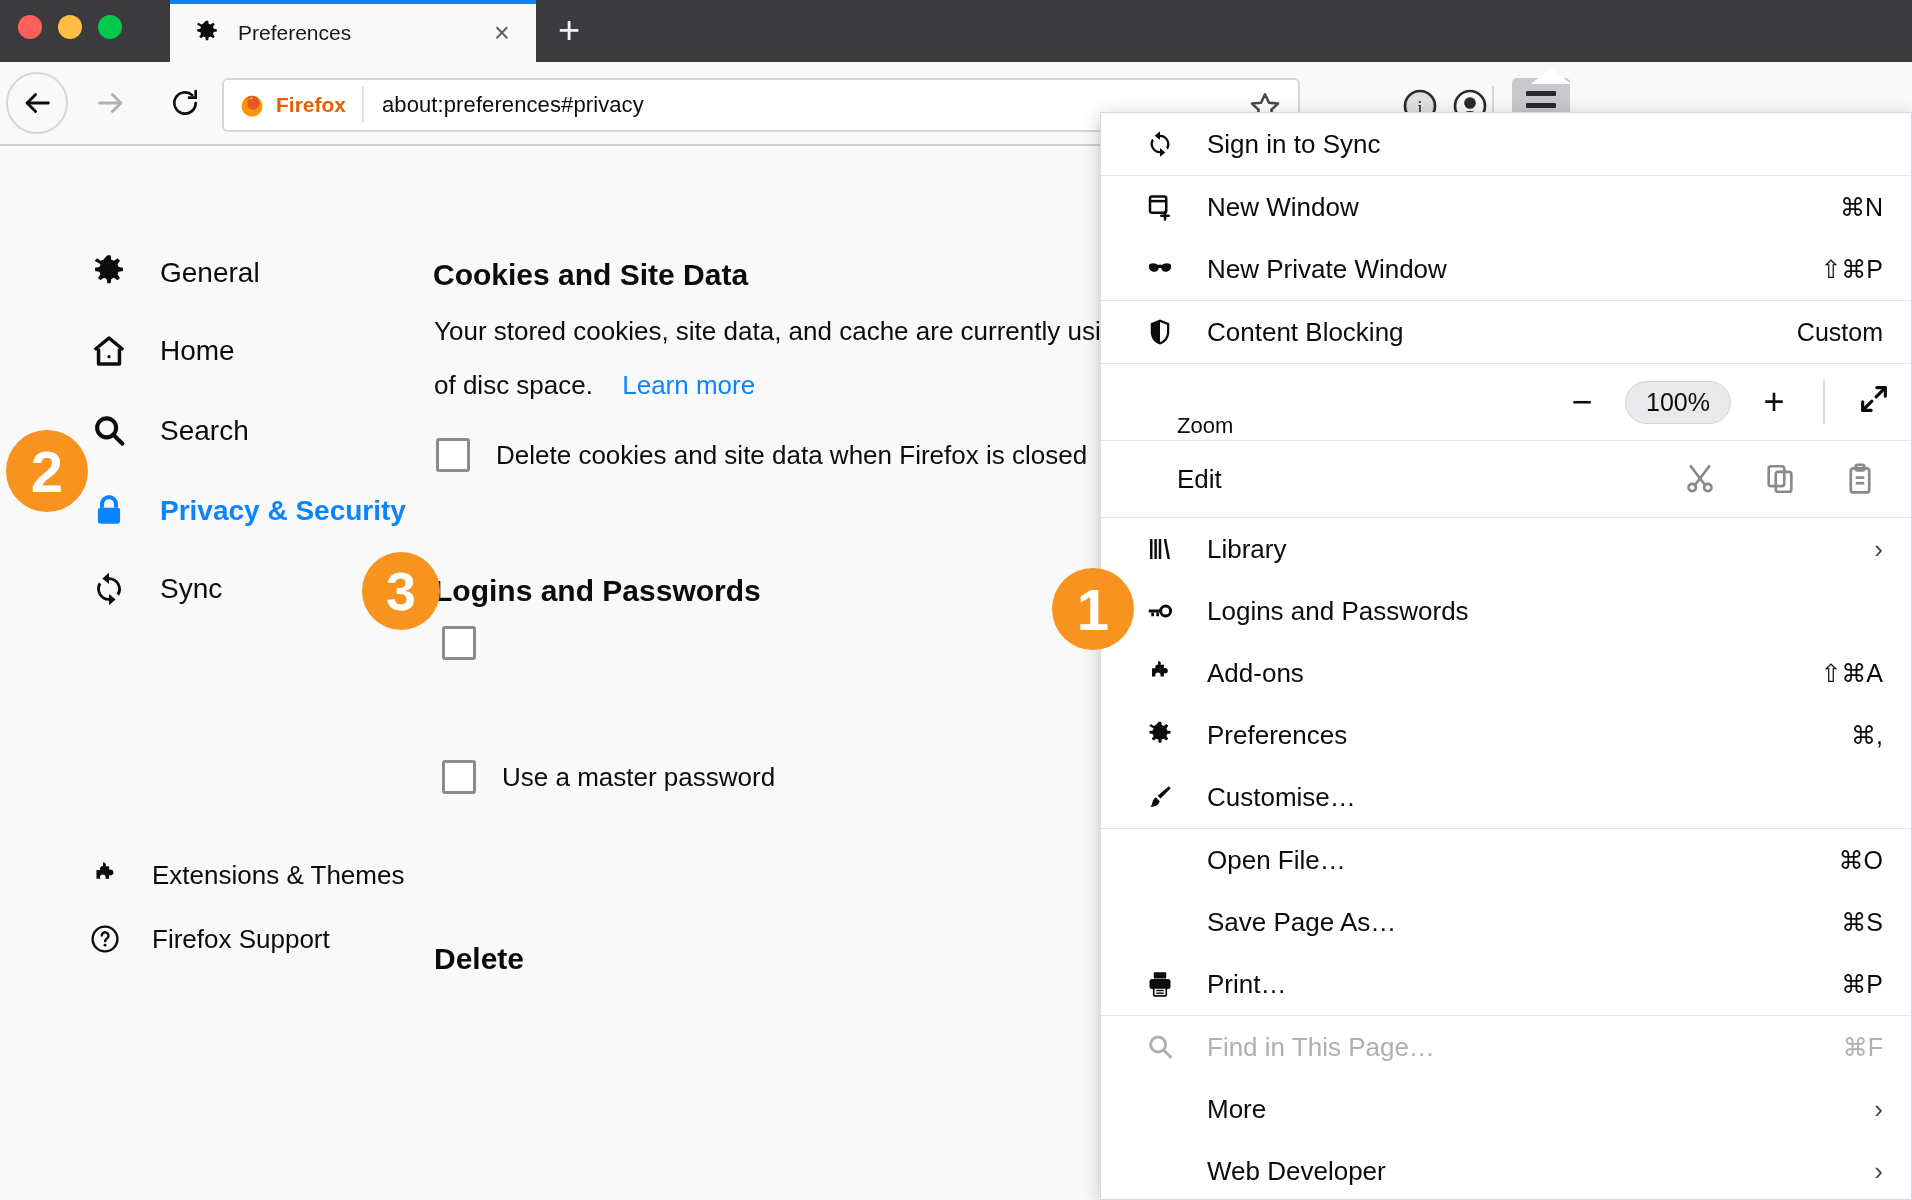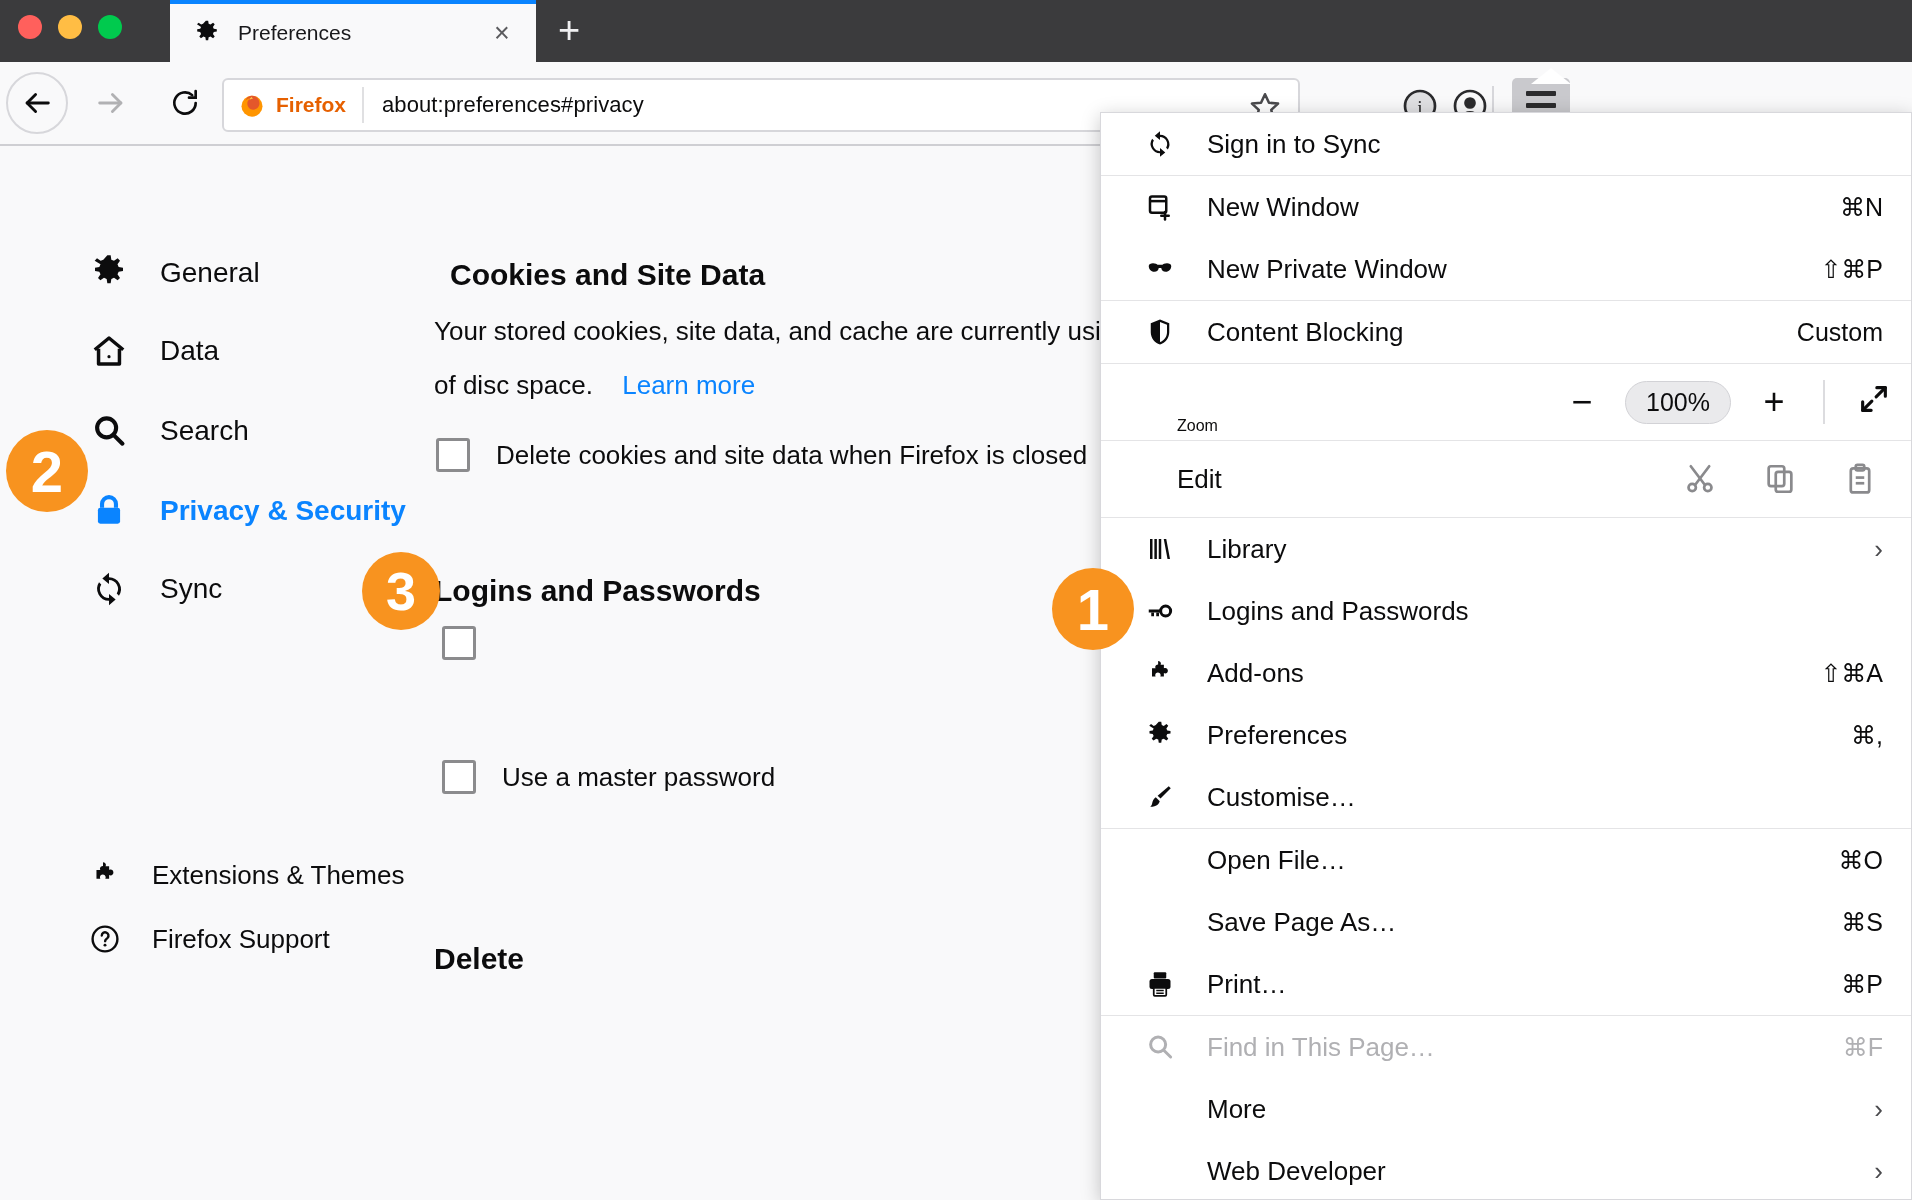--- a/index.html
+++ b/index.html
@@ -128,21 +128,21 @@
     display: flex; align-items: center; height: 62px; padding: 0 28px 0 44px;
     position: relative;
   }
   .prow .pi { width: 46px; display: flex; align-items: center; justify-content: flex-start; flex: 0 0 46px; }
   .prow .plabel { font-size: 26px; color: #0c0c0d; white-space: nowrap; margin-left: 16px; }
   .prow .pright { margin-left: auto; font-size: 25px; color: #0c0c0d; white-space: nowrap; padding-left: 20px; }
   .prow .pchev { margin-left: auto; color: #4a4a4d; font-size: 26px; }
   .prow.dim .plabel, .prow.dim .pright { color: #b0b0b3; }
 
   .zoomrow { display: flex; align-items: center; height: 76px; padding: 0 20px 0 30px; }
-  .zoomrow .zlabel { font-size: 16px; color: #0c0c0d; margin-left: 46px; margin-top: 48px; }
+  .zoomrow .zlabel { font-size: 22px; color: #0c0c0d; margin-left: 46px; margin-top: 48px; }
   .zctl { margin-left: auto; display: flex; align-items: center; gap: 26px; }
   .zminus, .zplus { font-size: 36px; color: #0c0c0d; line-height: 1; width: 34px; text-align: center; }
   .zval {
     background: #eaeaec; border: 1px solid #d2d2d6; border-radius: 22px;
     padding: 6px 20px; font-size: 25px; color: #0c0c0d;
   }
   .zdivider { width: 2px; height: 44px; background: #dcdcdf; margin: 0 6px; }
   .zfull { font-size: 30px; color: #0c0c0d; }
 
   .editrow { display: flex; align-items: center; height: 76px; padding: 0 34px 0 30px; }
@@ -268,21 +268,21 @@
       </div>
 
       <div class="side-item" style="top:182px">
         <span class="side-icon">
           <svg width="38" height="38" viewBox="0 0 24 24" fill="none" stroke="#0c0c0d" stroke-width="2.2" stroke-linejoin="round">
             <path d="M3 11.2L12 3.8l9 7.4"></path>
               <path d="M5.4 10.6V20.2h13.2v-9.6"></path>
             <circle cx="12" cy="15.6" r="1" fill="#0c0c0d" stroke="none"></circle>
           </svg>
         </span>
-        <span class="side-label">Data</span>
+        <span class="side-label">Home</span>
       </div>
 
       <div class="side-item" style="top:262px">
         <span class="side-icon">
           <svg width="38" height="38" viewBox="0 0 24 24" fill="none" stroke="#0c0c0d" stroke-width="2.6" stroke-linecap="round">
             <circle cx="10.5" cy="10" r="6"></circle>
               <line x1="15" y1="14.6" x2="20.5" y2="20"></line>
           </svg>
         </span>
         <span class="side-label">Search</span>
@@ -324,21 +324,21 @@
             <path d="M9.6 9.4a2.5 2.5 0 114.4 1.7c-.9 1-1.9 1.2-1.9 2.5" stroke-linecap="round"></path>
             <circle cx="12" cy="16.6" r="1.1" fill="#0c0c0d" stroke="none"></circle>
           </svg>
         </span>
         <span class="side-label">Firefox Support</span>
       </div>
     </div>
 
     <div class="main">
 
-      <div class="sec-title" style="left:20px; top:112px;">Cookies and Site Data</div>
+      <div class="sec-title" style="left:3px; top:112px;">Cookies and Site Data</div>
 
       <div class="para" style="left:4px; top:160px;">Your stored cookies, site data, and cache are currently usin</div>
 
       <div class="para" style="left:4px; top:214px;">
         <span>of disc space.</span>
         <span class="link" style="margin-left:22px;">Learn more</span>
       </div>
 
       <div class="checkrow" style="left:6px; top:292px;">
         <span class="cbox"></span>

